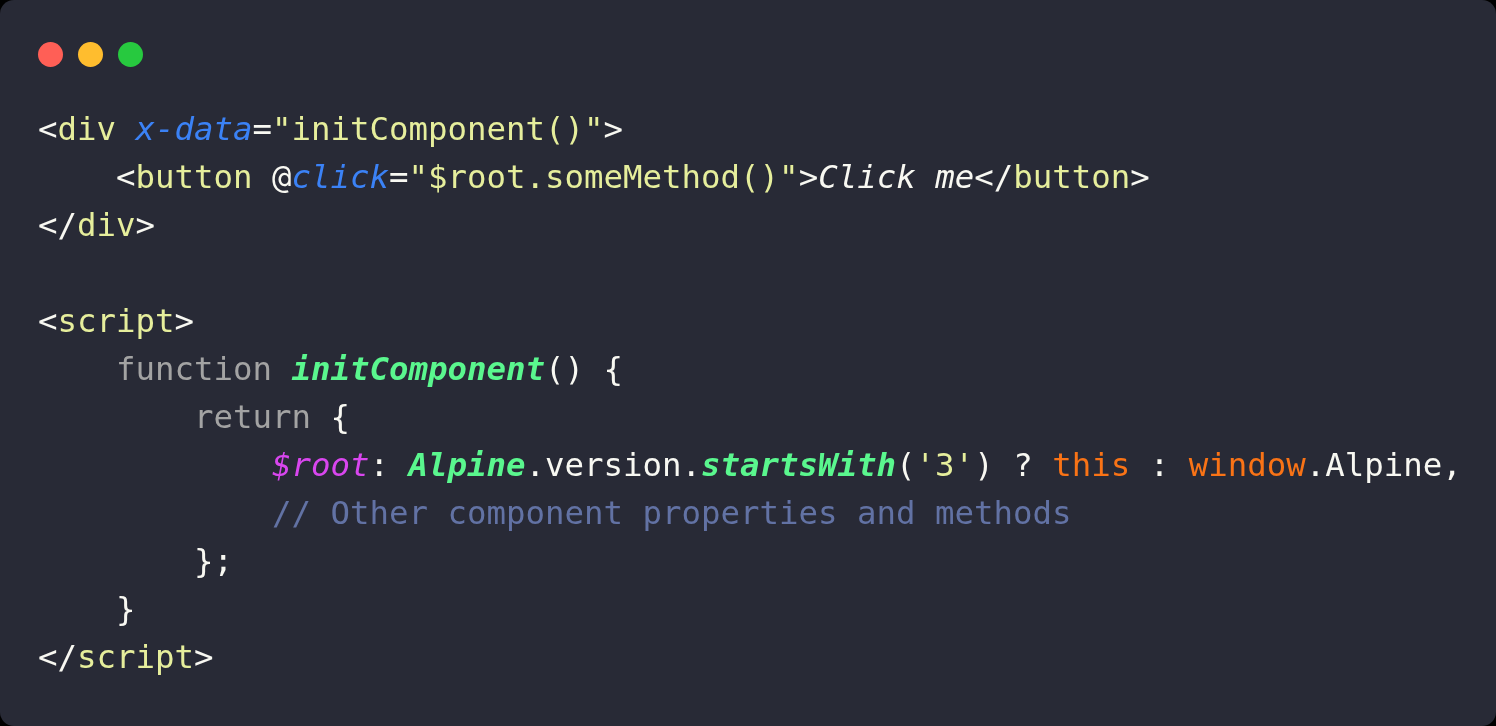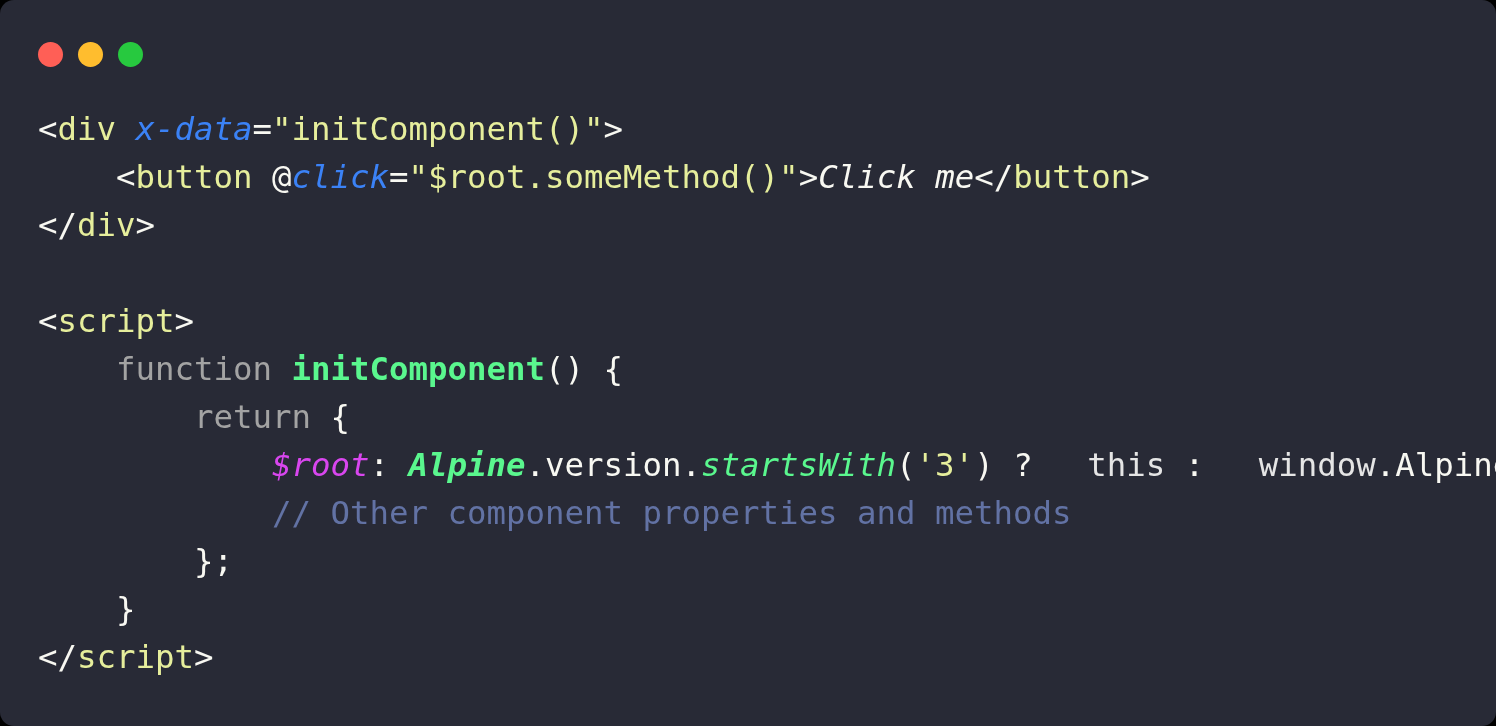--- a/index.html
+++ b/index.html
@@ -63,25 +63,25 @@
   }
 
   
   .punct     { color: #f8f8f2; }
   .tagname   { color: #e6ee9c; font-weight: normal; }
   .attr      { color: #3b82f6; font-style: italic; }
   .at        { color: #f8f8f2; }
   .string    { color: #e6ee9c; }
   .text      { color: #f8f8f2; font-style: italic; }
   .kw        { color: #a3a3a3; font-weight: normal; }
-  .fnname    { color: #5af78e; font-weight: bold; }
+  .fnname    { color: #5af78e; font-weight: bold; font-style: italic; }
   .varname   { color: #d946ef; font-style: italic; }
   .objname   { color: #5af78e; font-weight: bold; font-style: italic; }
-  .method    { color: #5af78e; font-weight: normal; font-style: italic; }
-  .builtin   { color: #e5e5e5; margin-left: 35px; }
+  .method    { color: #5af78e; font-weight: bold; font-style: italic; }
+  .builtin   { color: #f97316; }
   .comment   { color: #6272a4; }
   .plain     { color: #f8f8f2; }
 </style>
 </head>
 <body>
 
 <div class="window">
 
   <div class="titlebar">
     <span class="dot dot-close"></span>

